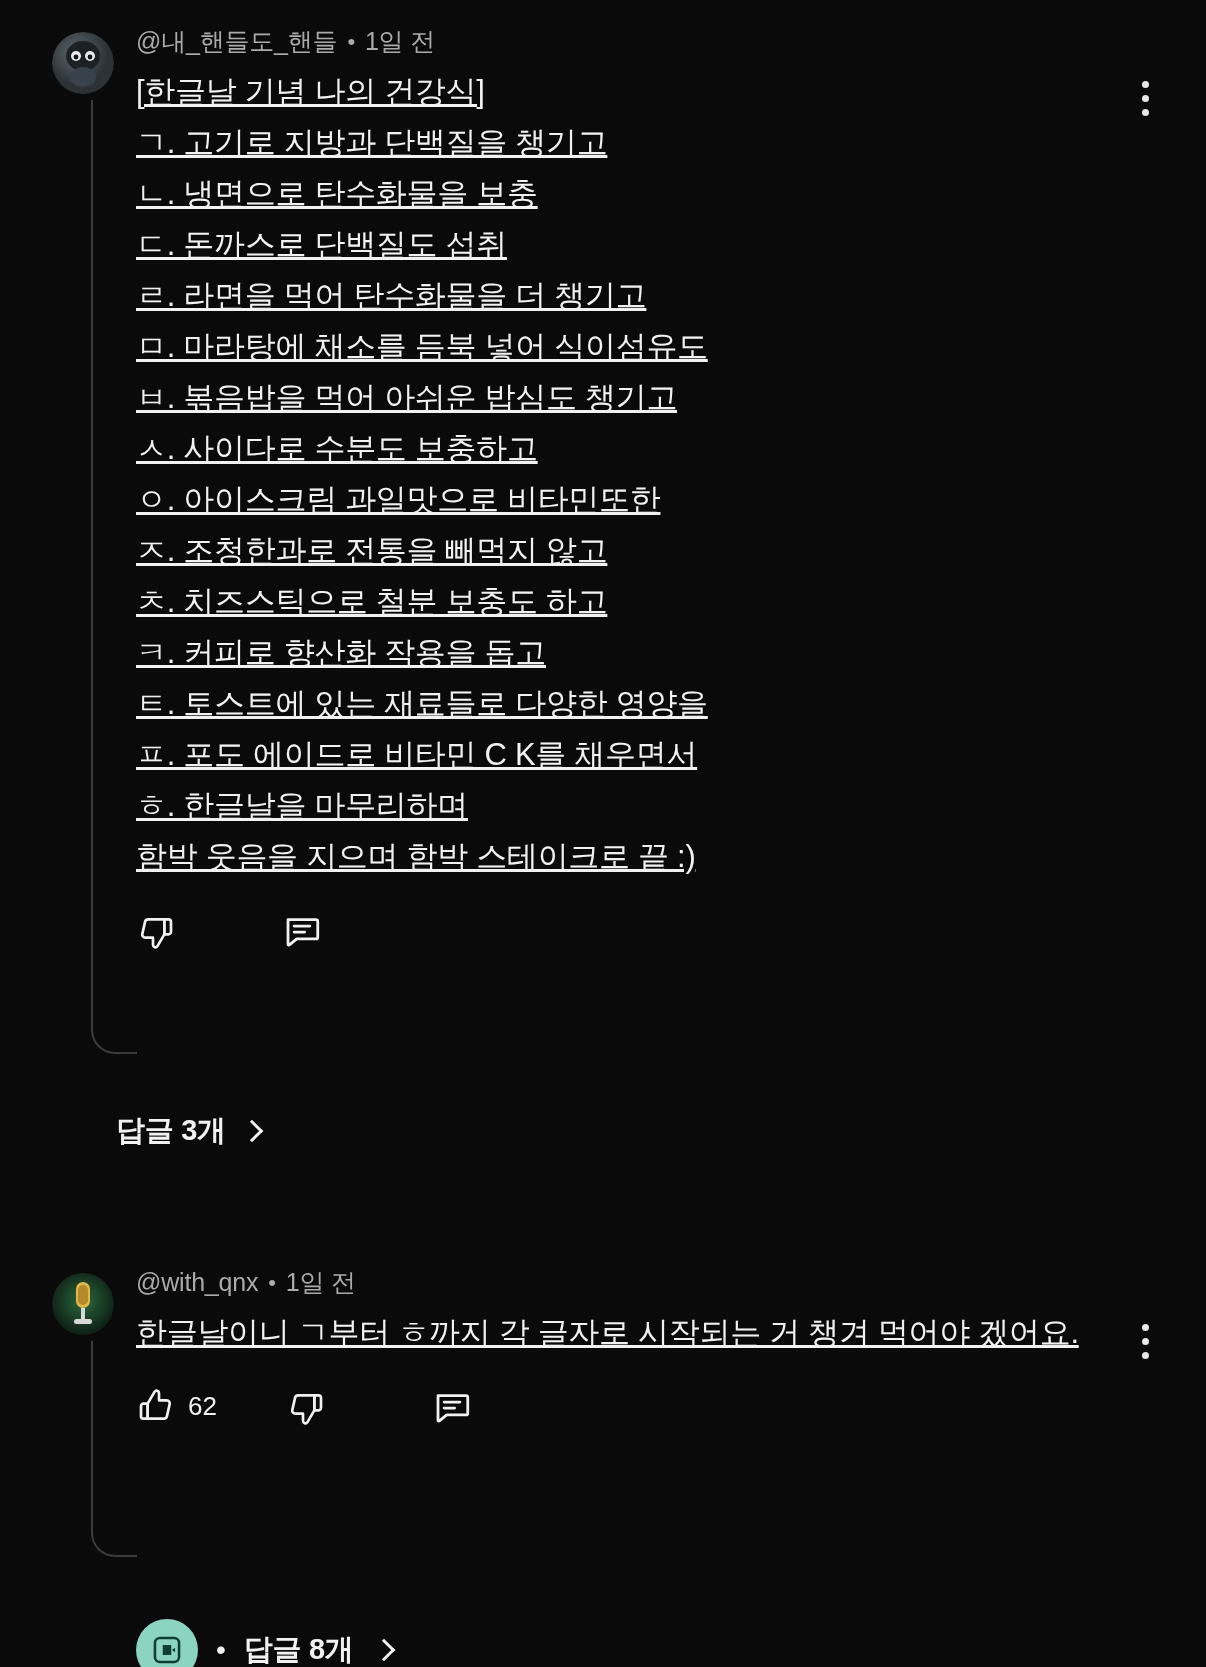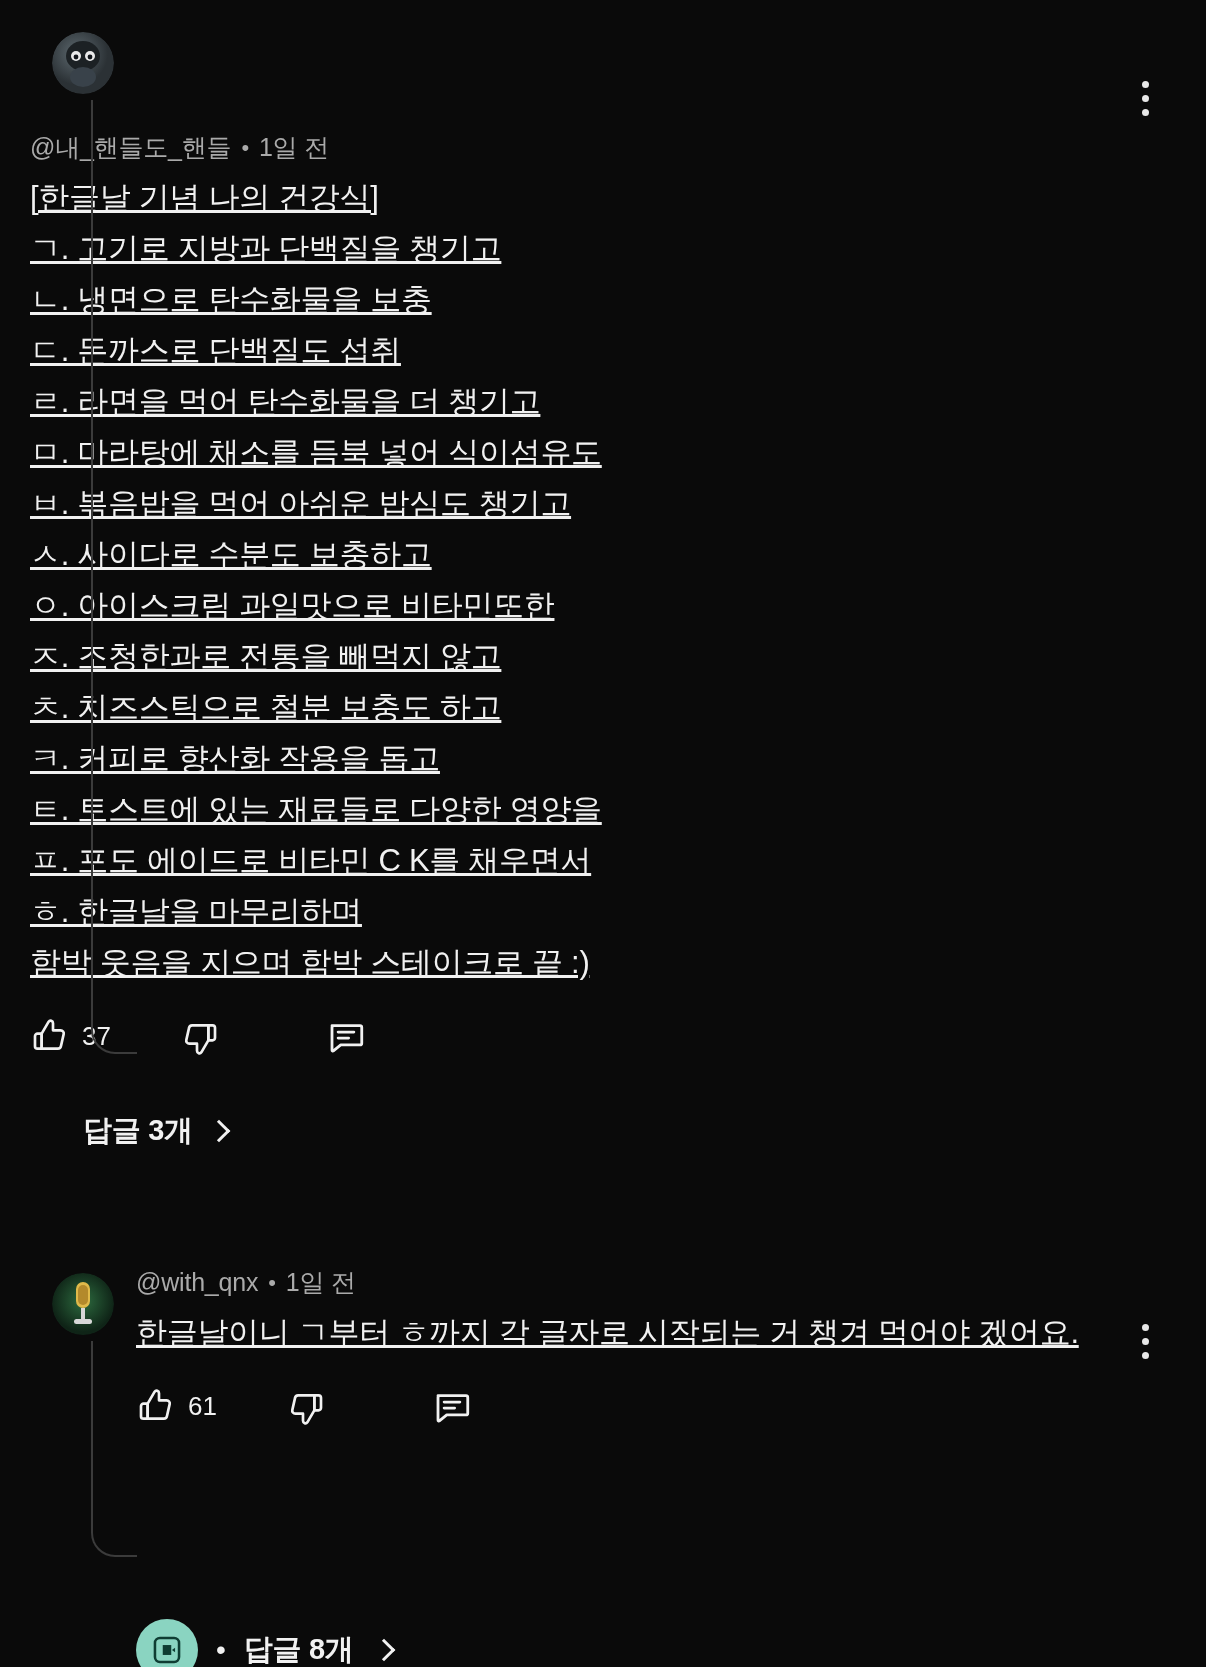--- a/index.html
+++ b/index.html
@@ -131,21 +131,21 @@
     height:46px;
     border-left:2px solid #3b3b3b;
     border-bottom:2px solid #3b3b3b;
     border-bottom-left-radius:24px;
   }
 
   .replies-row{
     display:flex;
     align-items:center;
     gap:14px;
-    padding-left:83px;
+    padding-left:116px;
     height:70px;
   }
   .replies-label{
     font-size:29px;
     font-weight:bold;
     color:#f1f1f1;
     letter-spacing:-0.3px;
   }
   .chev{
     display:inline-block;
@@ -165,21 +165,21 @@
     padding-left:136px;
     gap:18px;
   }
   .mid-dot{color:#f1f1f1;font-size:28px;line-height:1;}
 </style>
 </head>
 <body>
 
 <div class="screen">
 
-  <div class="comment" style="height:1020px;flex-direction:column;">
+  <div class="comment" style="height:1020px;">
     <div class="avatar-col">
       <div class="avatar">
         <svg width="62" height="62" viewBox="0 0 62 62" aria-hidden="true">
           <defs>
             <radialGradient id="g1" cx="40%" cy="35%">
               <stop offset="0%" stop-color="#5e6a70"></stop>
               <stop offset="100%" stop-color="#2b3135"></stop>
             </radialGradient>
           </defs>
           <circle cx="31" cy="31" r="31" fill="url(#g1)"></circle>
@@ -213,29 +213,20 @@
 ㅇ. 아이스크림 과일맛으로 비타민또한
 ㅈ. 조청한과로 전통을 빼먹지 않고
 ㅊ. 치즈스틱으로 철분 보충도 하고
 ㅋ. 커피로 향산화 작용을 돕고
 ㅌ. 토스트에 있는 재료들로 다양한 영양을
 ㅍ. 포도 에이드로 비타민 C K를 채우면서
 ㅎ. 한글날을 마무리하며
 함박 웃음을 지으며 함박 스테이크로 끝 :)</div>
 
       <div class="actions">
-        <div class="action like">
-          <span class="icon">
-            <svg width="40" height="40" viewBox="0 0 24 24" fill="none" stroke="#f1f1f1" stroke-width="1.6" stroke-linejoin="round">
-              <path d="M7 10v9H4.5A1.5 1.5 0 0 1 3 17.5v-6A1.5 1.5 0 0 1 4.5 10H7z"></path>
-              <path d="M7 10l4.2-7.2c.8-1.2 2.6-.6 2.6.9V8h4.6c1.2 0 2.1 1.1 1.8 2.3l-1.6 7A2 2 0 0 1 16.7 19H7V10z"></path>
-            </svg>
-          </span>
-          <span class="count">37</span>
-        </div>
 
         <div class="action dislike">
           <span class="icon">
             <svg width="40" height="40" viewBox="0 0 24 24" fill="none" stroke="#f1f1f1" stroke-width="1.6" stroke-linejoin="round">
               <path d="M17 14V5h2.5A1.5 1.5 0 0 1 21 6.5v6a1.5 1.5 0 0 1-1.5 1.5H17z"></path>
               <path d="M17 14l-4.2 7.2c-.8 1.2-2.6.6-2.6-.9V16H5.6c-1.2 0-2.1-1.1-1.8-2.3l1.6-7A2 2 0 0 1 7.3 5H17v9z"></path>
             </svg>
           </span>
           <span class="count"></span>
         </div>
@@ -295,21 +286,21 @@
       <div class="comment-text">한글날이니 ㄱ부터 ㅎ까지 각 글자로 시작되는 거 챙겨 먹어야 겠어요.</div>
 
       <div class="actions">
         <div class="action like">
           <span class="icon">
             <svg width="40" height="40" viewBox="0 0 24 24" fill="none" stroke="#f1f1f1" stroke-width="1.6" stroke-linejoin="round">
               <path d="M7 10v9H4.5A1.5 1.5 0 0 1 3 17.5v-6A1.5 1.5 0 0 1 4.5 10H7z"></path>
               <path d="M7 10l4.2-7.2c.8-1.2 2.6-.6 2.6.9V8h4.6c1.2 0 2.1 1.1 1.8 2.3l-1.6 7A2 2 0 0 1 16.7 19H7V10z"></path>
             </svg>
           </span>
-          <span class="count">61</span>
+          <span class="count">62</span>
         </div>
 
         <div class="action dislike">
           <span class="icon">
             <svg width="40" height="40" viewBox="0 0 24 24" fill="none" stroke="#f1f1f1" stroke-width="1.6" stroke-linejoin="round">
               <path d="M17 14V5h2.5A1.5 1.5 0 0 1 21 6.5v6a1.5 1.5 0 0 1-1.5 1.5H17z"></path>
               <path d="M17 14l-4.2 7.2c-.8 1.2-2.6.6-2.6-.9V16H5.6c-1.2 0-2.1-1.1-1.8-2.3l1.6-7A2 2 0 0 1 7.3 5H17v9z"></path>
             </svg>
           </span>
           <span class="count"></span>

